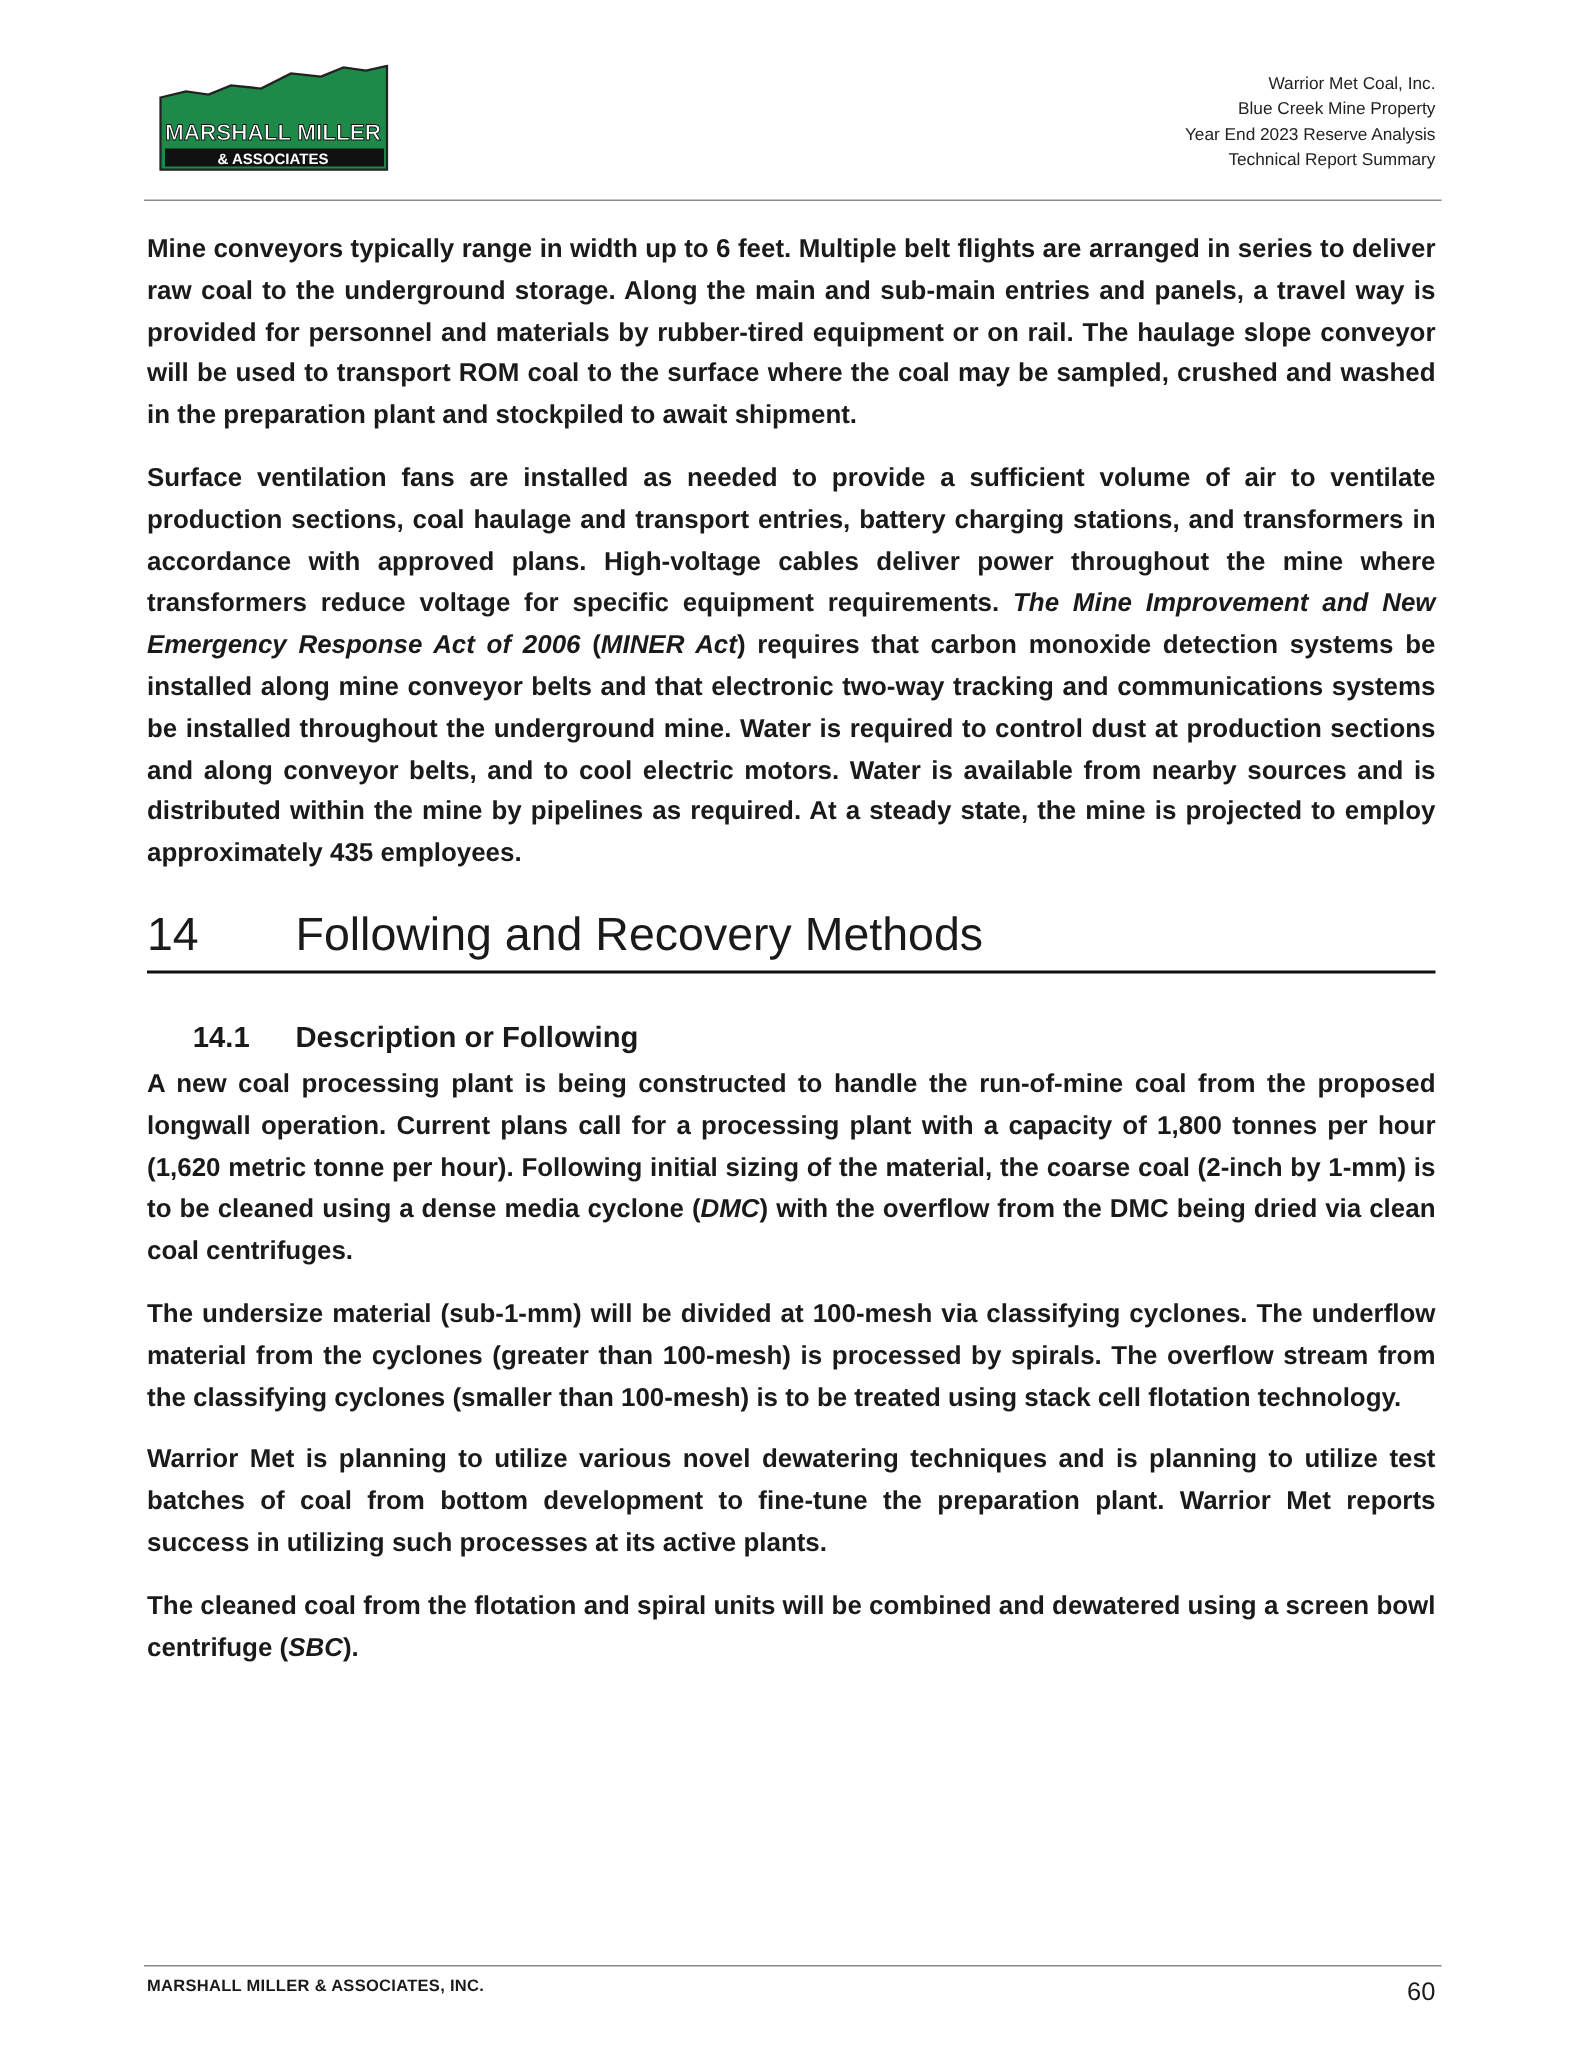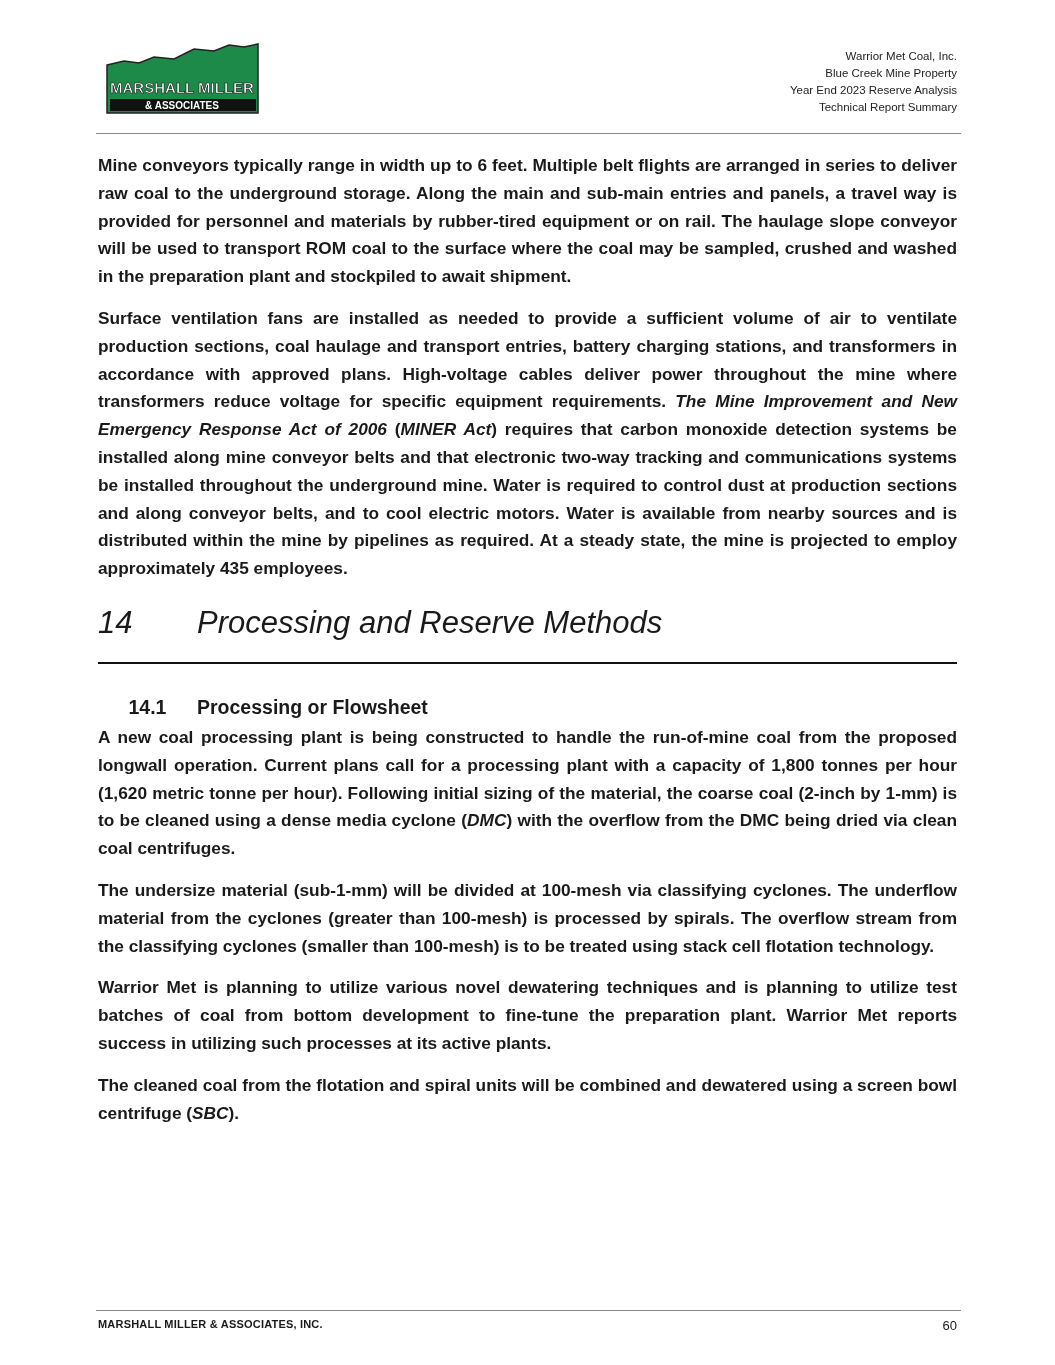--- a/index.html
+++ b/index.html
@@ -5,27 +5,27 @@
   html, body { margin:0; padding:0; background:#ffffff; }
   body { width:1055px; height:1365px; position:relative; overflow:hidden;
          font-family:"Liberation Sans", sans-serif; color:#1a1a1a; }
   .logo { position:absolute; left:104px; top:43px; width:157px; height:72px; }
   .hdr-right { position:absolute; right:98px; top:48px; text-align:right;
                font-size:11.5px; line-height:17px; color:#222; }
   .hdr-rule { position:absolute; left:96px; width:865px; top:133px; height:1px; background:#8a8a8a; }
   .body { position:absolute; left:98px; width:859px; top:152px; }
   p { margin:0 0 14px 0; font-size:17.3px; line-height:27.8px; text-align:justify;font-weight:bold; }
   h1 { margin:20px 0 0 0; font-weight:normal; font-size:31px; line-height:40px;
-       padding-bottom:19px; border-bottom:2.5px solid #111; display:flex;font-style:italic; }
+       padding-bottom:4px; border-bottom:2.5px solid #111; display:flex; }
   h1 .num { width:99px; }
   h2 { margin:30px 0 4px 0; font-weight:bold; font-size:19.5px; line-height:26px; display:flex;text-align:center; }
   h2 .num { width:99px; }
   .ftr-rule { position:absolute; left:96px; width:865px; top:1310px; height:1px; background:#8a8a8a; }
   .ftr-left { position:absolute; left:98px; top:1318px; font-size:11px; font-weight:bold; letter-spacing:0.2px; }
-  .ftr-right { position:absolute; right:98px; top:1318px; font-size:13px; }
+  .ftr-right { position:absolute; right:98px; top:1318px; font-size:17px; }
 </style>
 </head>
 <body>
 
 <svg class="logo" viewBox="0 0 157 72">
   <rect x="0" y="0" width="157" height="72" fill="#fff"></rect>
   <path d="M3,22 L20,18 L35,20 L50,14 L70,16 L90,6 L110,8 L125,2 L140,4 L154,1 L154,70 L3,70 Z" fill="#1e8a4a" stroke="#222" stroke-width="1.5"></path>
   <rect x="6" y="56" width="146" height="12" fill="#111"></rect>
   <text x="78" y="50" text-anchor="middle" font-family="Liberation Sans, sans-serif" font-weight="bold" font-size="15" fill="#fff" stroke="#111" stroke-width="0.6">MARSHALL MILLER</text>
   <text x="78" y="66" text-anchor="middle" font-family="Liberation Sans, sans-serif" font-weight="bold" font-size="10" fill="#fff">&amp; ASSOCIATES</text>
@@ -38,26 +38,26 @@
   <div>Technical Report Summary</div>
 </div>
 <div class="hdr-rule"></div>
 
 <div class="body">
   <p>Mine conveyors typically range in width up to 6 feet.  Multiple belt flights are arranged in series to deliver raw coal to the underground storage.  Along the main and sub-main entries and panels, a travel way is provided for personnel and materials by rubber-tired equipment or on rail.  The haulage slope conveyor will be used to transport ROM coal to the surface where the coal may be sampled, crushed and washed in the preparation plant and stockpiled to await shipment.</p>
   <p><span>Surface ventilation fans are installed as needed to provide a sufficient volume of air to ventilate production sections, coal haulage and transport entries, battery charging stations, and transformers in accordance with approved plans.  High-voltage cables deliver power throughout the mine where transformers reduce voltage for specific equipment requirements.  </span><i>The Mine Improvement and New Emergency Response Act of 2006</i><span> (</span><i>MINER Act</i><span>) requires that carbon monoxide detection systems be installed along mine conveyor belts and that electronic two-way tracking and communications systems be installed throughout the underground mine.  Water is required to control dust at production sections and along conveyor belts, and to cool electric motors.  Water is available from nearby sources and is distributed within the mine by pipelines as required.  At a steady state, the mine is projected to employ approximately 435 employees.</span></p>
 
   <h1>
       <span class="num">14</span>
-      <span>Processing and Reserve Methods</span>
+      <span>Following and Recovery Methods</span>
     </h1>
 
   <h2>
       <span class="num">14.1</span>
-      <span>Processing or Flowsheet</span>
+      <span>Description or Following</span>
     </h2>
 
   <p><span>A new coal processing plant is being constructed to handle the run-of-mine coal from the proposed longwall operation.  Current plans call for a processing plant with a capacity of 1,800 tonnes per hour (1,620 metric tonne per hour).  Following initial sizing of the material, the coarse coal (2-inch by 1-mm) is to be cleaned using a dense media cyclone (</span><i>DMC</i><span>) with the overflow from the DMC being dried via clean coal centrifuges.</span></p>
   <p>The undersize material (sub-1-mm) will be divided at 100-mesh via classifying cyclones.  The underflow material from the cyclones (greater than 100-mesh) is processed by spirals.  The overflow stream from the classifying cyclones (smaller than 100-mesh) is to be treated using stack cell flotation technology.</p>
   <p>Warrior Met is planning to utilize various novel dewatering techniques and is planning to utilize test batches of coal from bottom development to fine-tune the preparation plant.  Warrior Met reports success in utilizing such processes at its active plants.</p>
   <p><span>The cleaned coal from the flotation and spiral units will be combined and dewatered using a screen bowl centrifuge (</span><i>SBC</i><span>).</span></p>
 </div>
 
 <div class="ftr-rule"></div>
 <div class="ftr-left">MARSHALL MILLER &amp; ASSOCIATES, INC.</div>

